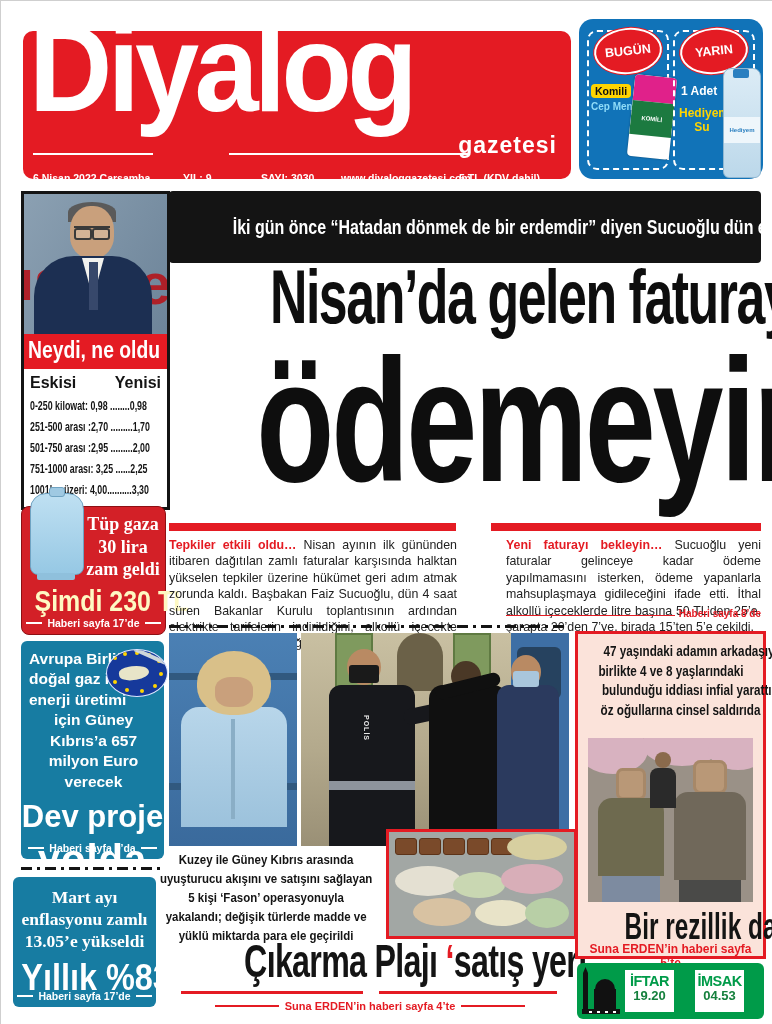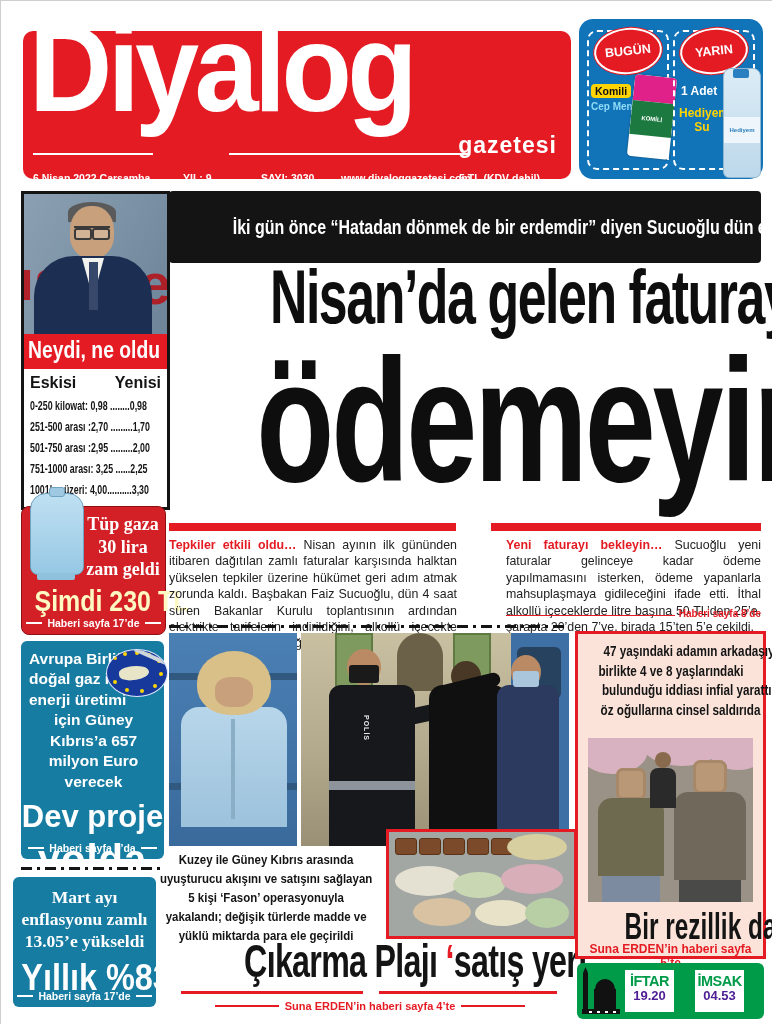--- a/index.html
+++ b/index.html
@@ -141,21 +141,21 @@
   .man .mbody{border-radius:14px 14px 0 0;margin-top:-2px;}
   .pb-title{position:absolute;left:0;top:272px;width:100%;text-align:center;font-weight:bold;font-size:37px;color:#141414;white-space:nowrap;}
   .pb-title .cx{transform:scaleX(.66);}
   .pb-byline{position:absolute;left:0;top:308px;width:100%;text-align:center;color:#e41b23;font-weight:bold;font-size:12px;}
 
   
   .greenbox{left:576px;top:962px;width:187px;height:56px;background:#009b49;border-radius:6px;}
   .mosque{position:absolute;left:4px;top:4px;width:40px;height:48px;}
   .pill{position:absolute;top:7px;width:49px;height:42px;background:#fff;border-radius:0;text-align:center;}
   .pill .plabel{color:#009b49;font-weight:bold;font-size:14.5px;margin-top:3px;letter-spacing:-.5px;}
-  .pill .ptime{color:#4c1d95;font-weight:bold;font-size:13px;margin-top:-1px;}
+  .pill .ptime{color:#15803d;font-weight:bold;font-size:13px;margin-top:-1px;}
 </style>
 </head>
 <body>
 
 <div class="page">
 
   <div class="abs masthead">
     <div class="title">Diyalog</div>
     <div class="mast-line" style="left:10px;width:120px;"></div>
     <div class="mast-line" style="left:206px;width:240px;"></div>

